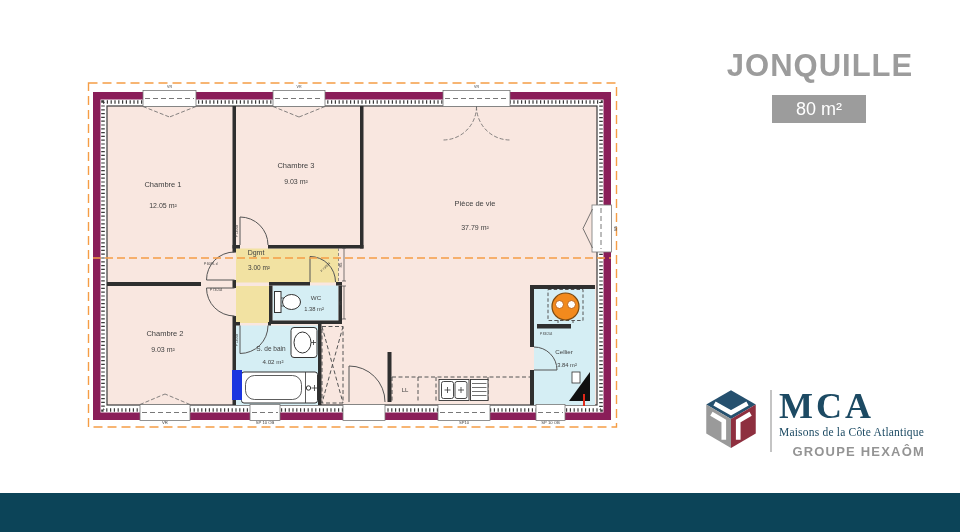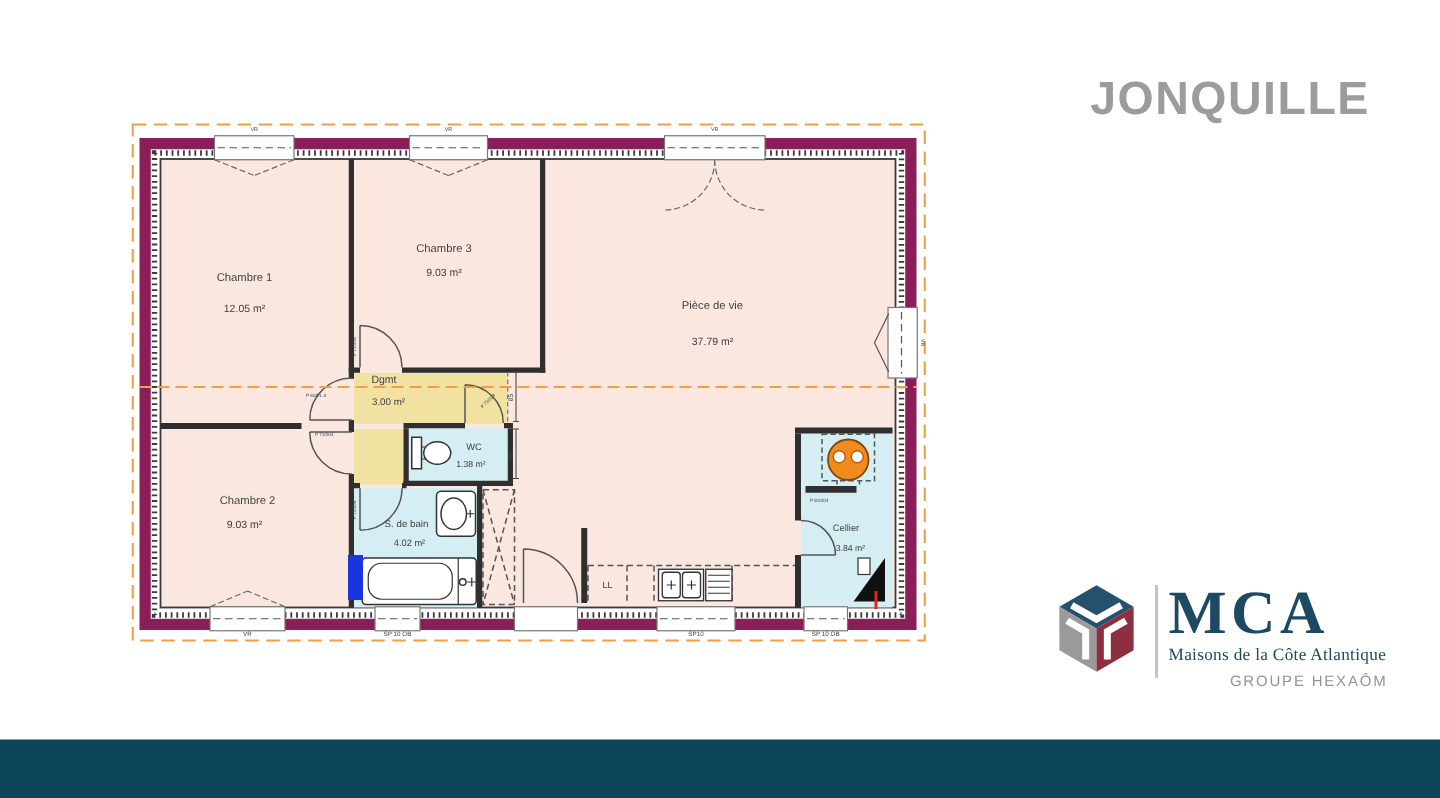--- a/index.html
+++ b/index.html
@@ -11,37 +11,38 @@
   .model-title{position:absolute;left:720px;top:48px;width:200px;text-align:center;
     font-size:31px;font-weight:bold;color:#9c9c9c;letter-spacing:1px;}
   .area-badge{position:absolute;left:772px;top:95px;width:94px;height:28px;
     background:#9c9c9c;color:#ffffff;font-size:18px;line-height:28px;text-align:center;}
 
   
   .teal-bar{position:absolute;left:0;top:493px;width:960px;height:39px;background:#0c4458;}
   .logo-cube{position:absolute;left:700px;top:386px;}
   .logo-divider{position:absolute;left:770px;top:390px;width:2px;height:62px;background:#c4c4c4;}
   .brand-block{position:absolute;left:779px;top:388px;width:146px;}
-  .brand-acronym{font-family:"Liberation Serif", serif;font-weight:bold;font-size:41px;
+  .brand-acronym{font-family:"Liberation Serif", serif;font-weight:bold;font-size:36px;
     line-height:1;color:#1c4a63;letter-spacing:3px;}
   .brand-subtitle{font-family:Liberation Serif, serif;font-size:11.5px;color:#1c4a63;
     margin-top:2px;letter-spacing:0.2px;white-space:nowrap;}
-  .brand-group{font-size:10px;font-weight:normal;color:#949494;letter-spacing:1.2px;
+  .brand-group{font-size:13px;font-weight:bold;color:#949494;letter-spacing:1.2px;
     margin-top:6px;text-align:right;white-space:nowrap;}
 
   
   .plan{position:absolute;left:85px;top:70px;}
   svg text{font-family:"Liberation Sans", sans-serif;fill:#3f3f3f;}
 </style>
 </head>
 <body>
 
 <div class="page">
 
   <div class="model-title">JONQUILLE</div>
+  <div class="area-badge">80 m²</div>
 
   <svg class="plan" width="537" height="380" viewBox="0 0 537 380">
 
     <rect x="3.5" y="13" width="528" height="344" fill="none" stroke="#f59d45" stroke-width="1.4" stroke-dasharray="9 5"></rect>
 
     <g>
       <rect x="8" y="22" width="518" height="328" fill="#8a1e59"></rect>
       <rect x="15.5" y="29.5" width="503" height="313" fill="#ffffff"></rect>
       <rect x="18" y="32" width="498" height="308" fill="none" stroke="#3a3a3a" stroke-width="3.6" stroke-dasharray="1.2 2.6"></rect>
       <rect x="22" y="36" width="490" height="299" fill="#f9e7e0" stroke="#3a3a3a" stroke-width="1.2"></rect>

